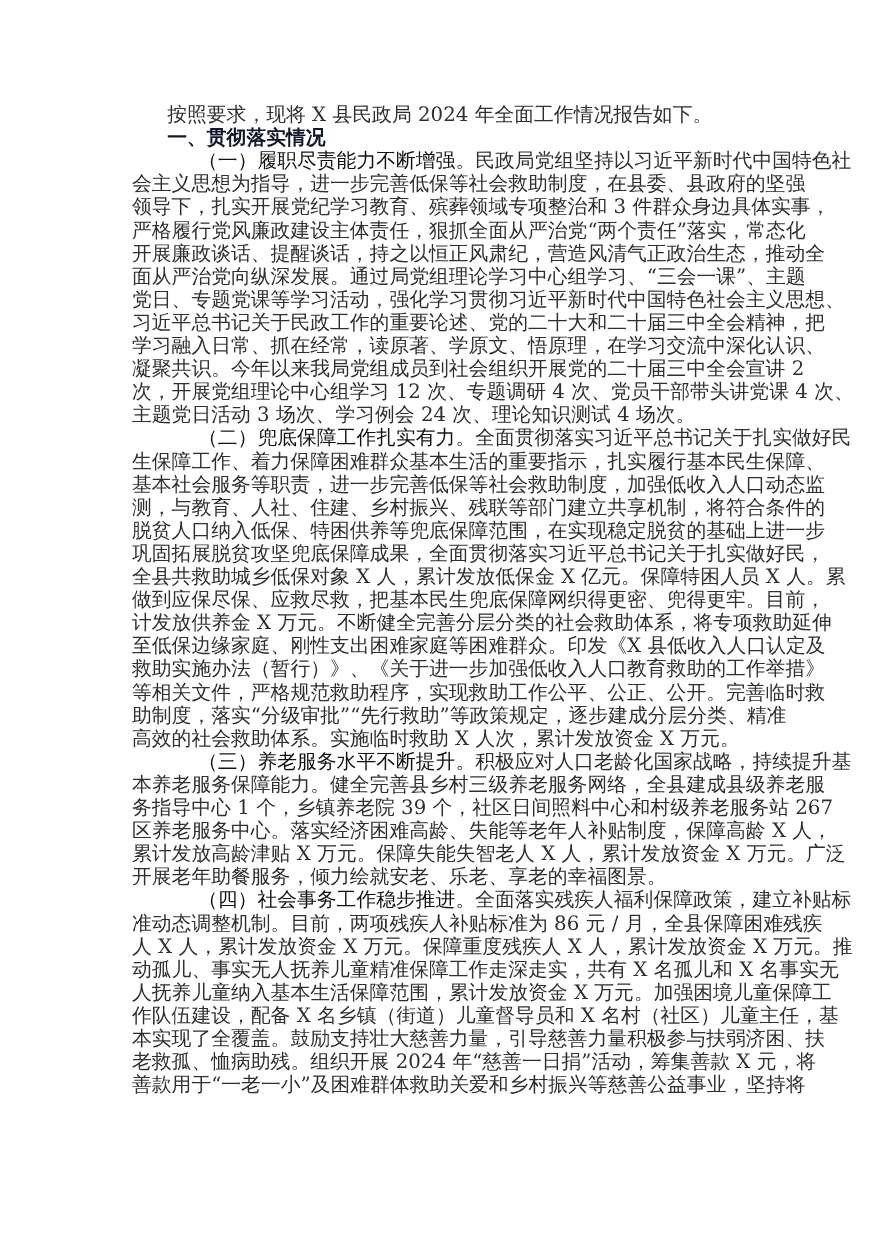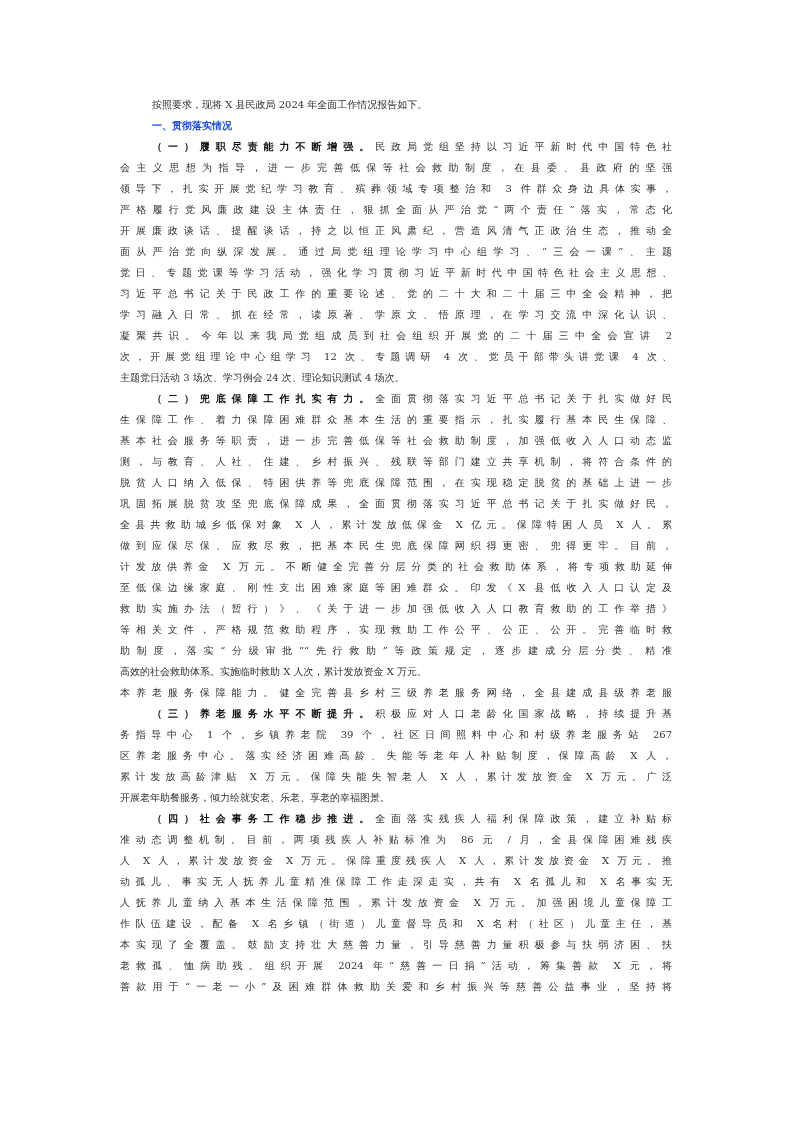--- a/index.html
+++ b/index.html
@@ -4,30 +4,30 @@
   <style>
     html, body { margin: 0; padding: 0; background: #ffffff; }
     body { width: 793px; height: 1122px; overflow: hidden; position: relative; }
     .page {
       position: absolute; left: 0; top: 0; width: 793px; height: 1122px;
       background: #ffffff;
     }
     .body-text {
       position: absolute; left: 120px; top: 94px; width: 552px;
       font-family: "DejaVu Serif", "Liberation Serif", serif;
-      font-size: 10px; line-height: 21px; color: #2f2f2f;
+      font-size: 18px; line-height: 21px; color: #2f2f2f;
     }
     .line {
       display: block; height: 21px; white-space: nowrap; overflow: visible;
       text-align: justify; text-align-last: justify;
     }
     .line.last { text-align: left; text-align-last: left; }
     .line.indent { padding-left: 32px; }
-    .lead { font-weight: bold; color: #111111; }
-    .heading { font-weight: bold; color: #1d4ed8; }
+    .lead { font-weight: normal; color: #111111; margin-left: 28px; }
+    .heading { font-weight: bold; color: #0f172a; }
   </style>
 </head>
 <body>
 
 <div class="page">
   <div class="body-text">
 
     <span class="line indent last">按照要求，现将 X 县民政局 2024 年全面工作情况报告如下。</span>
     <span class="line indent last heading">一、贯彻落实情况</span>
 
@@ -57,22 +57,22 @@
       <span class="line">做到应保尽保、应救尽救，把基本民生兜底保障网织得更密、兜得更牢。目前，</span>
       <span class="line">计发放供养金 X 万元。不断健全完善分层分类的社会救助体系，将专项救助延伸</span>
       <span class="line">至低保边缘家庭、刚性支出困难家庭等困难群众。印发《X 县低收入人口认定及</span>
       <span class="line">救助实施办法（暂行）》、《关于进一步加强低收入人口教育救助的工作举措》</span>
       <span class="line">等相关文件，严格规范救助程序，实现救助工作公平、公正、公开。完善临时救</span>
       <span class="line">助制度，落实“分级审批”“先行救助”等政策规定，逐步建成分层分类、精准</span>
       <span class="line last">高效的社会救助体系。实施临时救助 X 人次，累计发放资金 X 万元。</span>
     </div>
 
     <div>
+      <span class="line indent"><span class="lead">（三）养老服务水平不断提升。</span><span>积极应对人口老龄化国家战略，持续提升基</span></span>
       <span class="line">本养老服务保障能力。健全完善县乡村三级养老服务网络，全县建成县级养老服</span>
-      <span class="line indent"><span class="lead">（三）养老服务水平不断提升。</span><span>积极应对人口老龄化国家战略，持续提升基</span></span>
       <span class="line">务指导中心 1 个，乡镇养老院 39 个，社区日间照料中心和村级养老服务站 267</span>
       <span class="line">区养老服务中心。落实经济困难高龄、失能等老年人补贴制度，保障高龄 X 人，</span>
       <span class="line">累计发放高龄津贴 X 万元。保障失能失智老人 X 人，累计发放资金 X 万元。广泛</span>
       <span class="line last">开展老年助餐服务，倾力绘就安老、乐老、享老的幸福图景。</span>
     </div>
 
     <div>
       <span class="line indent"><span class="lead">（四）社会事务工作稳步推进。</span><span>全面落实残疾人福利保障政策，建立补贴标</span></span>
       <span class="line">准动态调整机制。目前，两项残疾人补贴标准为 86 元 / 月，全县保障困难残疾</span>
       <span class="line">人 X 人，累计发放资金 X 万元。保障重度残疾人 X 人，累计发放资金 X 万元。推</span>

